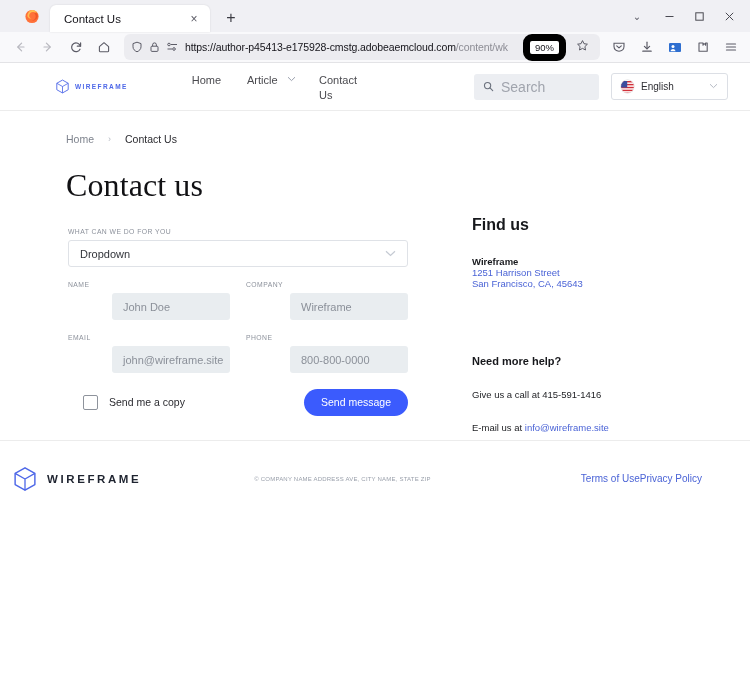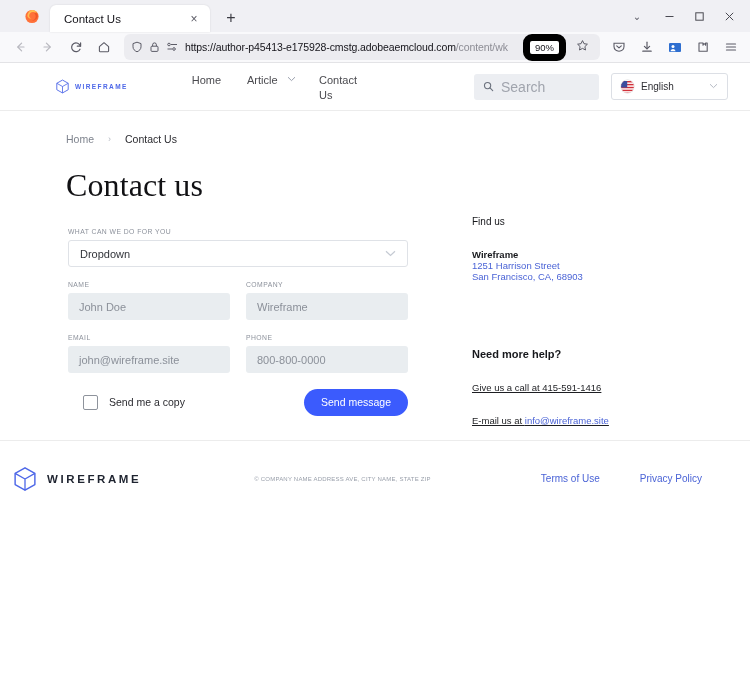--- a/index.html
+++ b/index.html
@@ -131,56 +131,56 @@
   .select-field {
     height:27px; background:#ffffff; border:1px solid #dfe2e7; border-radius:3px;
     display:flex; align-items:center; padding:8px 11px; font-size:11px; color:#32343a;
   }
   .select-chev { margin-left:auto; color:#c5cad3; font-size:9px; }
 
   .row2 { display:flex; gap:16px; margin-top:14px; }
   .half { width:162px; }
   .input-field {
     height:27px; background:#e9edf0; border-radius:3px; display:flex; align-items:center;
-    padding:0 11px; font-size:11px; color:#8b9099;
+    padding:0 11px; font-size:11px; color:#8b9099;margin-left:44px;
   }
   .msg-wrap { margin-top:14px; }
   .textarea-field {
     height:117px; background:#e9edf0; border-radius:3px; padding:10px 11px;
     font-size:11px; color:#8b9099; position:relative;
   }
   .resize-grip { position:absolute; right:3px; bottom:3px; width:9px; height:9px; }
 
   .form-footer { display:flex; align-items:center; margin-top:16px; padding-left:15px; }
   .checkbox {
     width:15px; height:15px; border:1px solid #8e939c; border-radius:2px; background:#fff;
     flex:0 0 15px;
   }
   .check-label { font-size:10.5px; color:#2b2b30; margin-left:11px; }
   .send-btn {
     margin-left:auto; background:#3b5bfd; color:#fff; font-size:10.5px;
     border-radius:14px; padding:8px 17px; line-height:1; border:none;
   }
 
-  .side-h { font-size:10px; font-weight:400; color:#17181c; }
+  .side-h { font-size:16px; font-weight:700; color:#17181c; }
   .side-sub { font-size:9.5px; font-weight:700; color:#17181c; margin-top:22px; }
   .side-link { font-size:9.5px; color:#4a63d6; display:block; }
   .side-h2 { font-size:11px; font-weight:700; color:#17181c; margin-top:66px; }
-  .side-p { font-size:9.5px; color:#1d1e22; margin-top:22px;text-decoration:underline; }
+  .side-p { font-size:9.5px; color:#1d1e22; margin-top:22px; }
   .side-p .inline-link { color:#4a63d6; }
 
   .site-footer {
     border-top:1px solid #ececec; height:76px; display:flex; align-items:center;
     padding:0 48px 0 12px; flex:0 0 76px;
   }
   .footer-brand { display:flex; align-items:center; gap:9px; }
   .footer-mark { width:26px; height:26px; display:block; }
   .footer-brandtext { font-size:11.5px; letter-spacing:2.6px; font-weight:700; color:#1f2430; }
   .footer-copy { font-size:6px; color:#9aa0ab; letter-spacing:.2px; margin-left:113px; }
-  .footer-links { margin-left:auto; display:flex; gap:40px; }
+  .footer-links { margin-left:auto; display:flex; }
   .footer-link { font-size:10px; color:#4a63d6; }
 </style>
 </head>
 <body>
 
 <div class="browser">
 
   <div class="tabstrip">
     <div class="ff-logo">
       <svg width="16" height="16" viewBox="0 0 16 16">
@@ -432,21 +432,21 @@
             <span class="checkbox"></span>
             <span class="check-label">Send me a copy</span>
             <button class="send-btn">Send message</button>
           </div>
         </div>
 
         <div class="side-col">
           <div class="side-h">Find us</div>
           <div class="side-sub">Wireframe</div>
           <a class="side-link">1251 Harrison Street</a>
-          <a class="side-link">San Francisco, CA, 68903</a>
+          <a class="side-link">San Francisco, CA, 45643</a>
 
           <div class="side-h2">Need more help?</div>
           <div class="side-p">Give us a call at 415-591-1416</div>
           <div class="side-p"><span>E-mail us at </span><a class="inline-link">info@wireframe.site</a></div>
         </div>
 
       </div>
     </div>
 
     <div class="site-footer">

